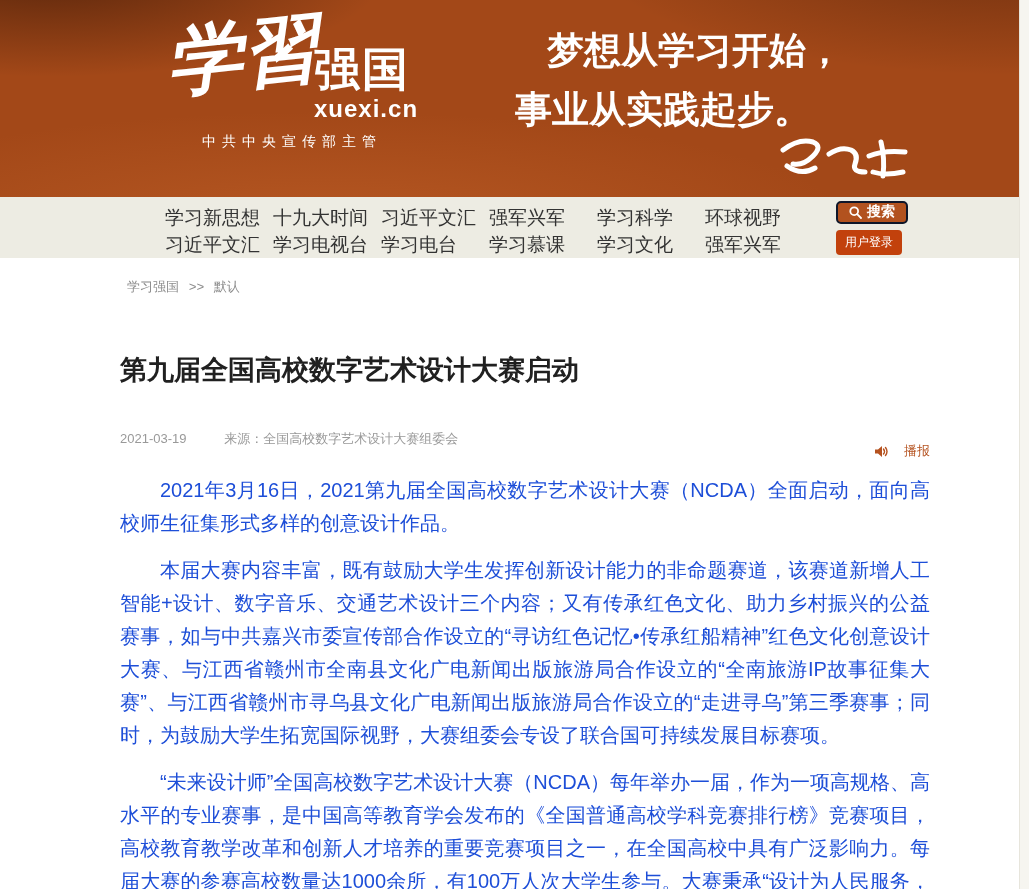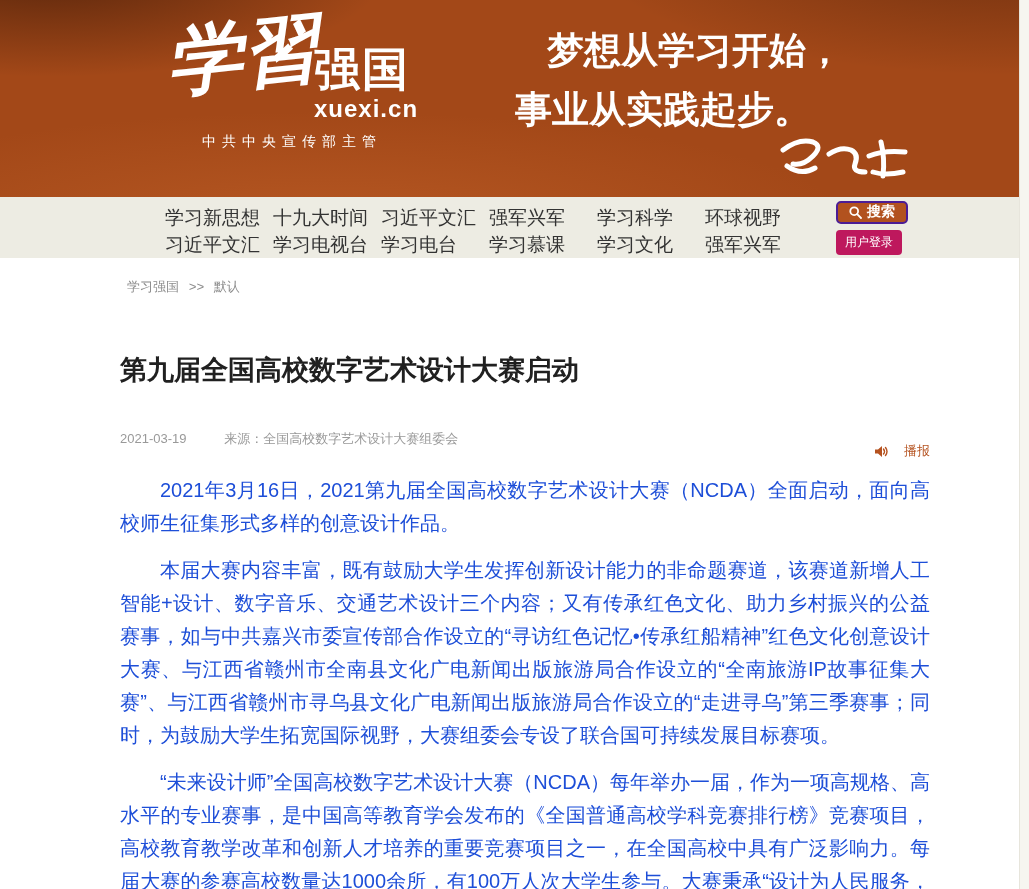--- a/index.html
+++ b/index.html
@@ -34,25 +34,25 @@
   .slogan-line2{margin-top:20px;line-height:1.05;}
   .signature{display:block;margin:2px 0 0 262px;}
   
   .nav{width:1019px;height:61px;background:#edece3;position:relative;}
   .nav-rows{position:absolute;left:165px;top:7px;}
   .nav-row{display:flex;height:27px;align-items:center;}
   .nav-item{width:108px;font-size:19px;color:#333;cursor:pointer;white-space:nowrap;}
   .nav-buttons{position:absolute;left:836px;top:4px;display:flex;flex-direction:column;gap:6px;align-items:flex-start;}
   .search-btn{
     display:inline-flex;align-items:center;gap:5px;box-sizing:border-box;
-    background:#b2521f;border:2px solid #4c1d95;border-radius:5px;color:#fff;
+    background:#b2521f;border:2px solid #0f172a;border-radius:5px;color:#fff;
     font-size:14px;font-weight:bold;padding:1px 11px 2px;height:23px;cursor:pointer;
   }
   .login-btn{
-    background:#be185d;border:none;border-radius:4px;color:#fff;
+    background:#c2410c;border:none;border-radius:4px;color:#fff;
     font-size:12px;padding:4px 9px;cursor:pointer;
   }
   
   .breadcrumb{margin:20px 0 0 127px;font-size:13px;color:#8c8c8c;}
   .breadcrumb span{margin-right:6px;font-family:Liberation Mono, monospace;}
   .crumb-link{cursor:pointer;}
   
   .article{width:810px;margin:56px 0 0 120px;}
   .article-title{text-align:left;font-size:27px;font-weight:bold;color:#202020;margin:0;}
   .article-meta{margin-top:42px;position:relative;font-size:13px;color:#999;height:30px;}

